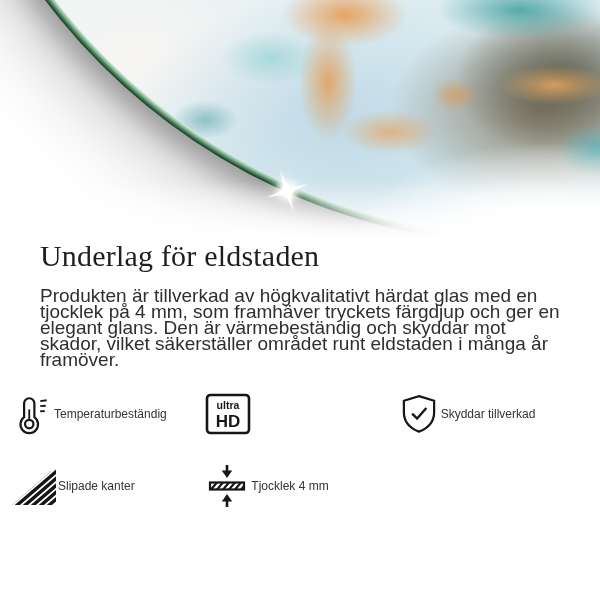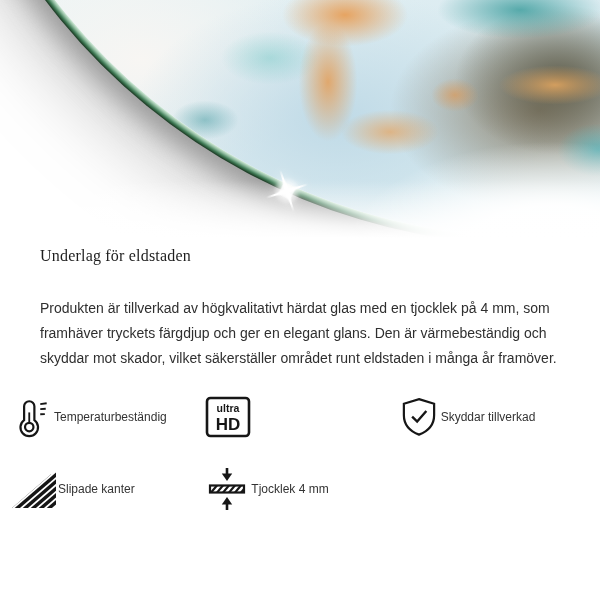--- a/index.html
+++ b/index.html
@@ -64,25 +64,25 @@
     position:absolute;left:263px;top:167px;width:48px;height:48px;pointer-events:none;
     filter:drop-shadow(0 0 5px rgba(255,255,255,.95));
     transform:rotate(-18deg);
   }
 
   
   .page-title{
     margin:0 40px 12px;
     font-family:"Liberation Serif","DejaVu Serif",serif;
     font-weight:400;color:#1e1e1e;
-    font-size:16px;line-height:36px;letter-spacing:.2px;
+    font-size:30px;line-height:36px;letter-spacing:.2px;
   }
   .description{
-    margin:22px 40px 0;
-    font-size:14px;line-height:25px;color:#2f2f2f;
+    margin:14px 40px 0;
+    font-size:19px;line-height:16px;color:#2f2f2f;
   }
 
   
   .features{
     margin:22px 10px 0;
     display:grid;grid-template-columns:repeat(3,1fr);
     row-gap:24px;
   }
   .feature{display:flex;flex-direction:row;align-items:center;}
   .feature .icon-box{height:48px;display:flex;align-items:center;justify-content:center;}

